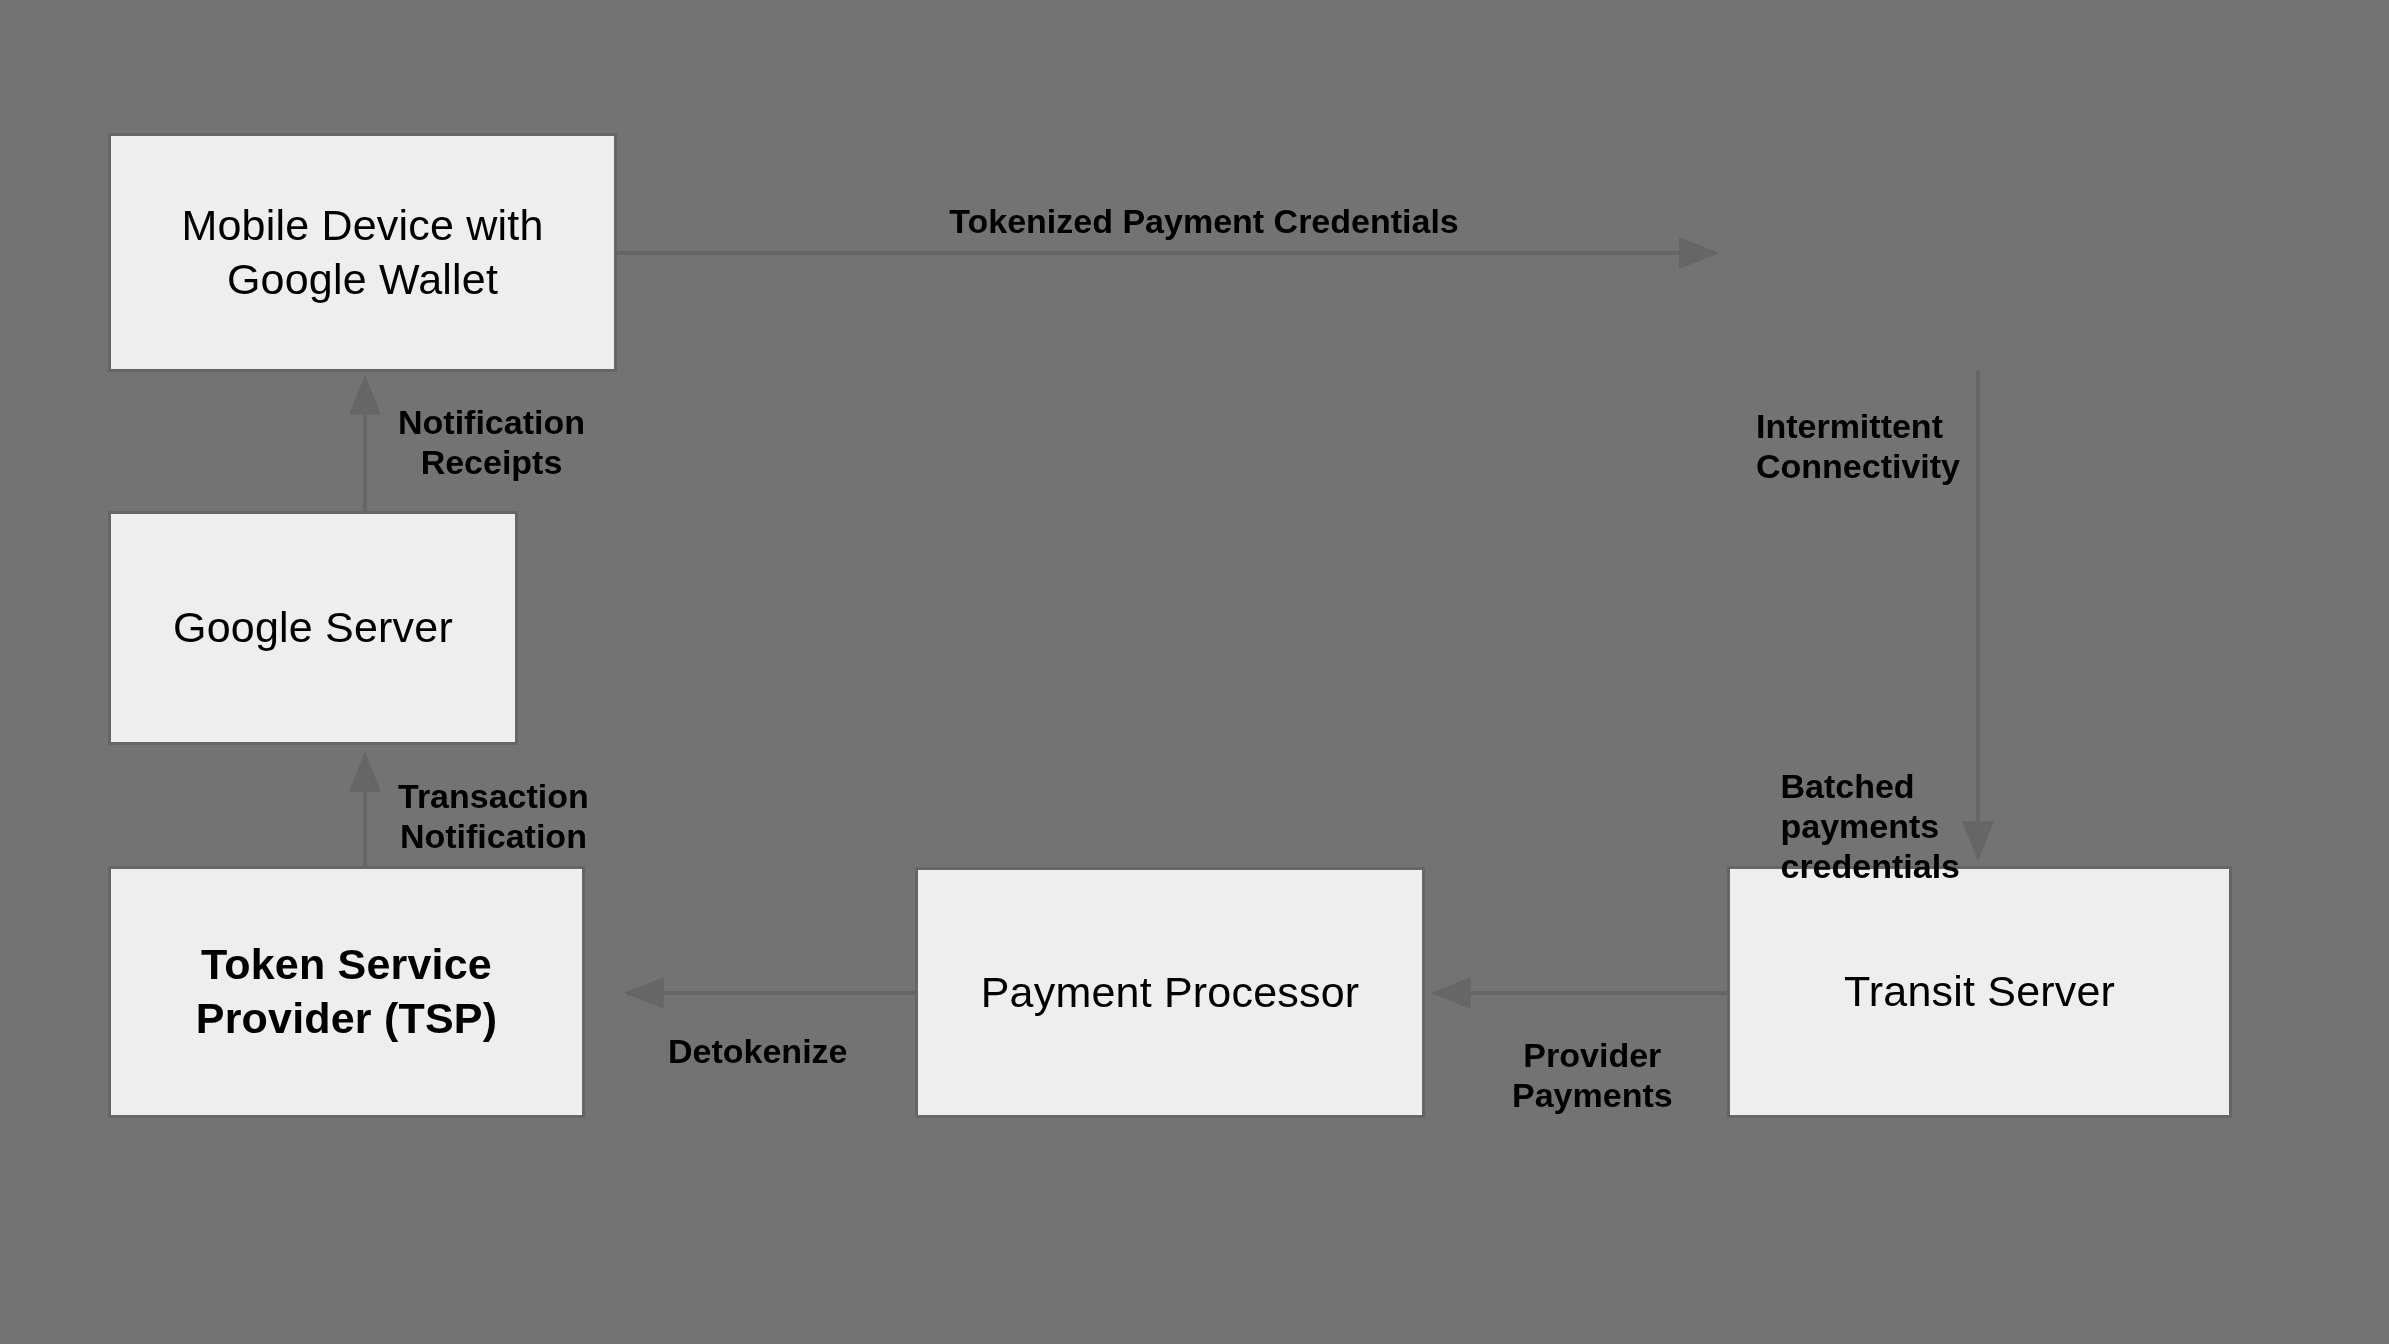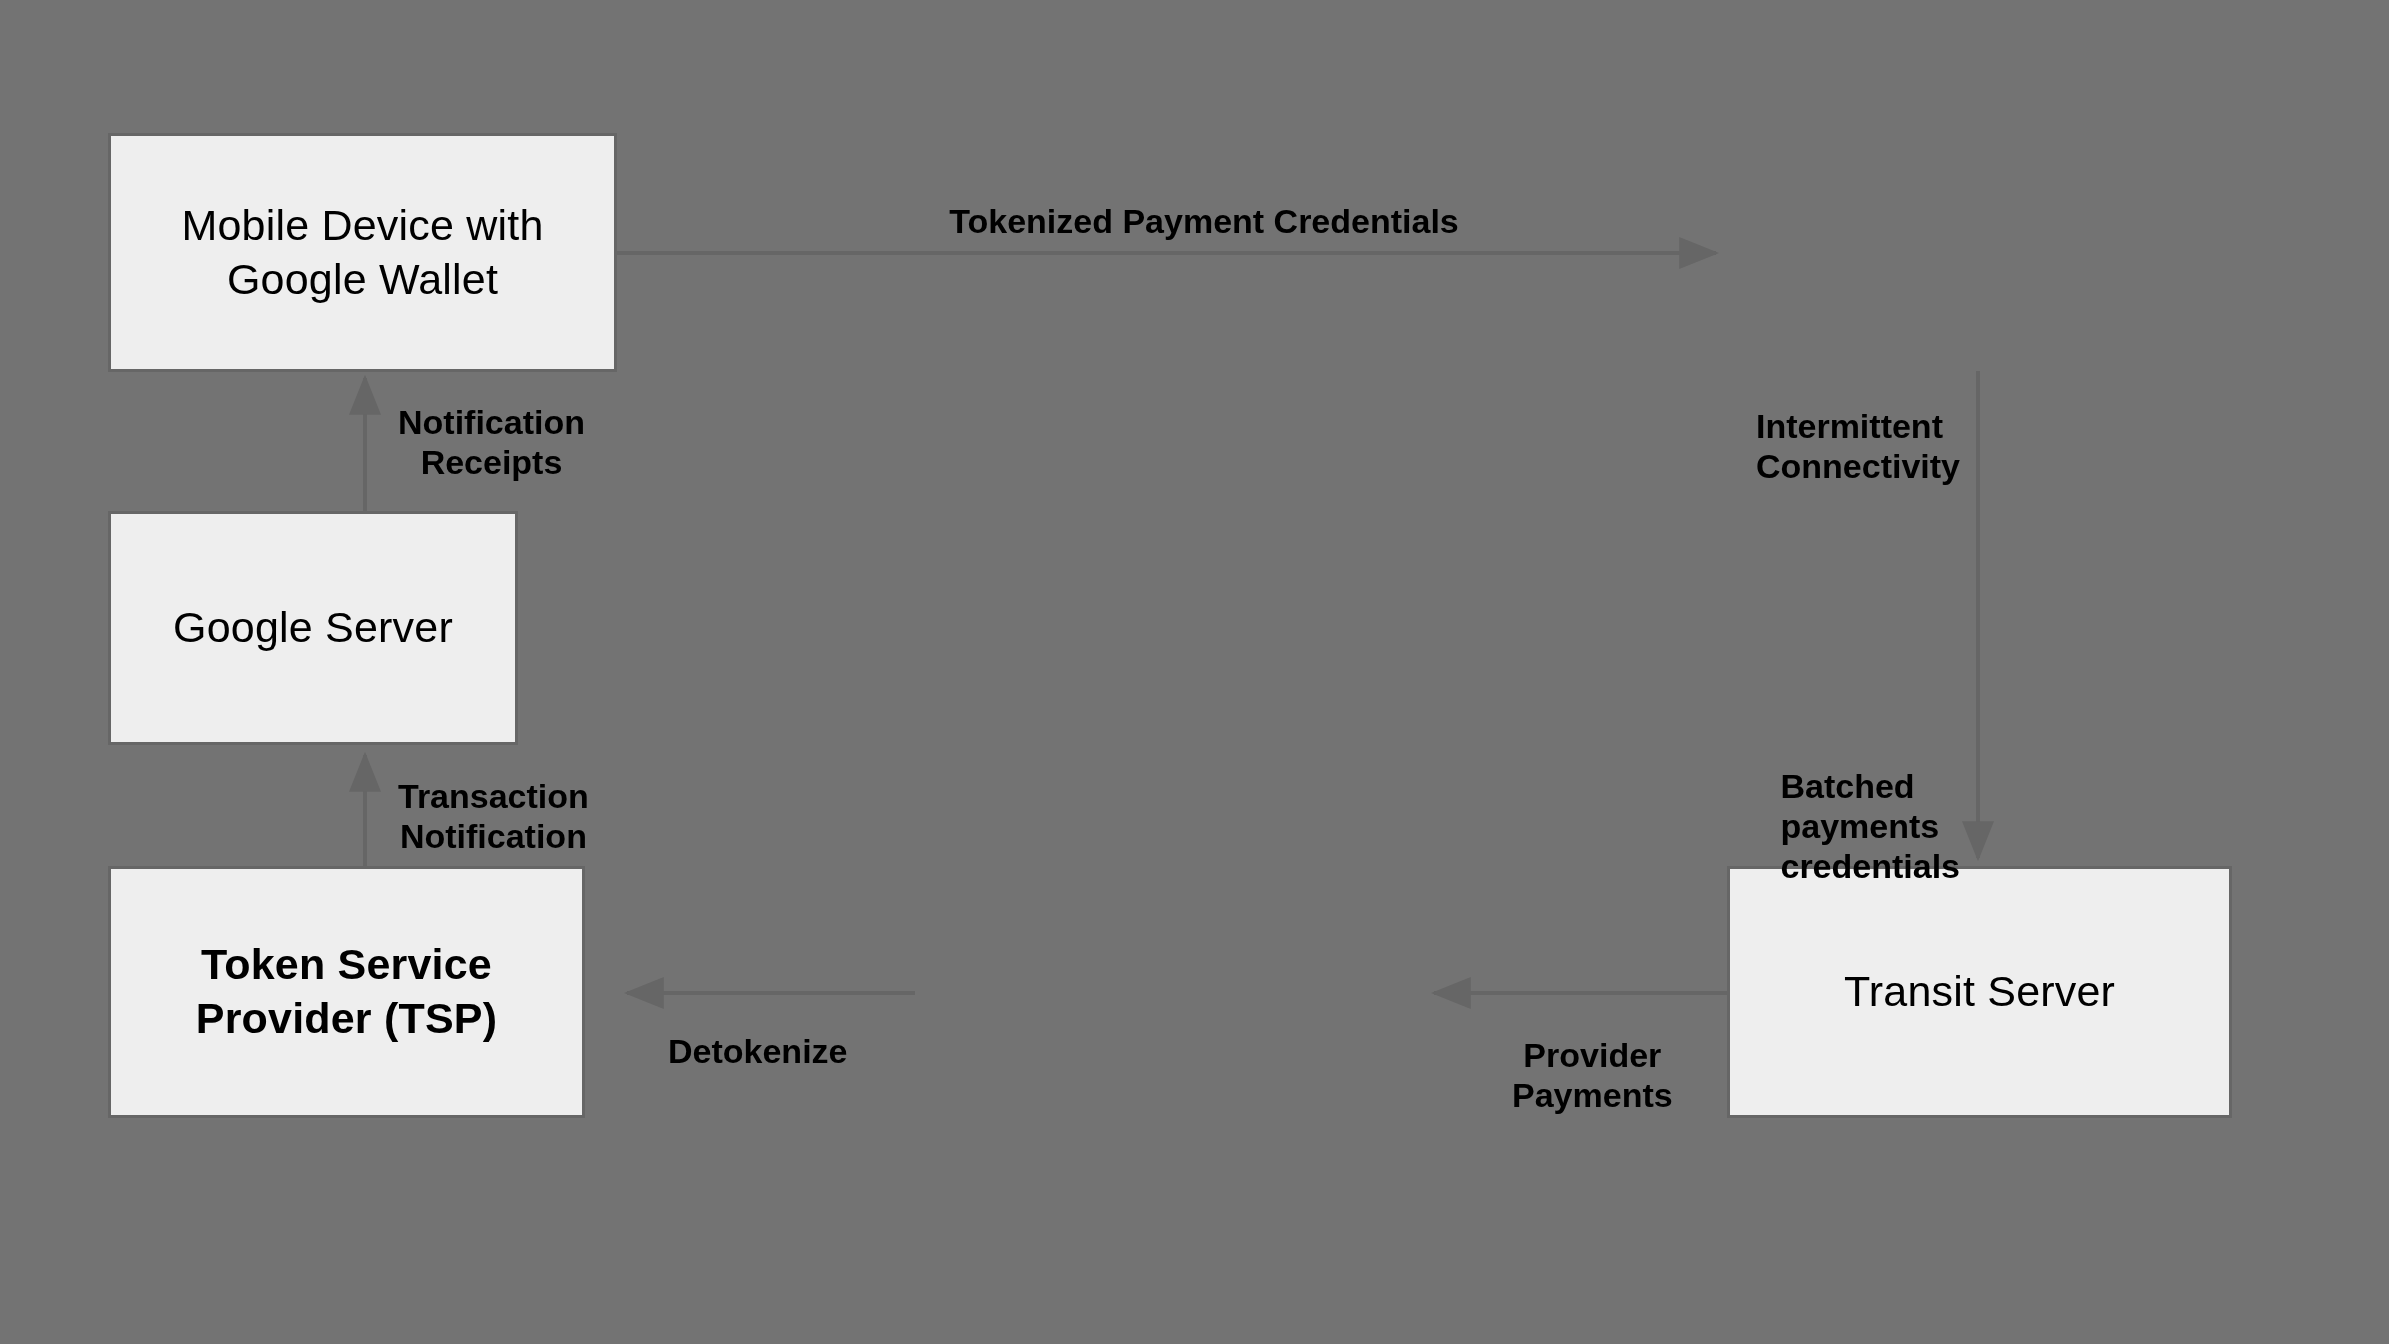--- a/index.html
+++ b/index.html
@@ -82,20 +82,21 @@
 
   <div class="node" style="left:108px; top:133px; width:509px; height:239px;">Mobile Device with
 Google Wallet</div>
 
 
   <div class="node" style="left:108px; top:511px; width:410px; height:234px;">Google Server</div>
 
   <div class="node" style="left:108px; top:866px; width:477px; height:252px;font-weight:bold;">Token Service
 Provider (TSP)</div>
 
+  <div class="node" style="left:915px; top:867px; width:510px; height:251px;">Payment Processor</div>
 
   <div class="node" style="left:1727px; top:866px; width:505px; height:252px;">Transit Server</div>
 
   <div class="edge-label el-center" style="left:1204px; top:205px;">Tokenized Payment Credentials</div>
 
   <div class="edge-label el-right" style="left:1960px; top:446px;">Intermittent
 Connectivity</div>
 
   <div class="edge-label el-right" style="left:1960px; top:782px;margin-top:44px;">Batched
 payments

